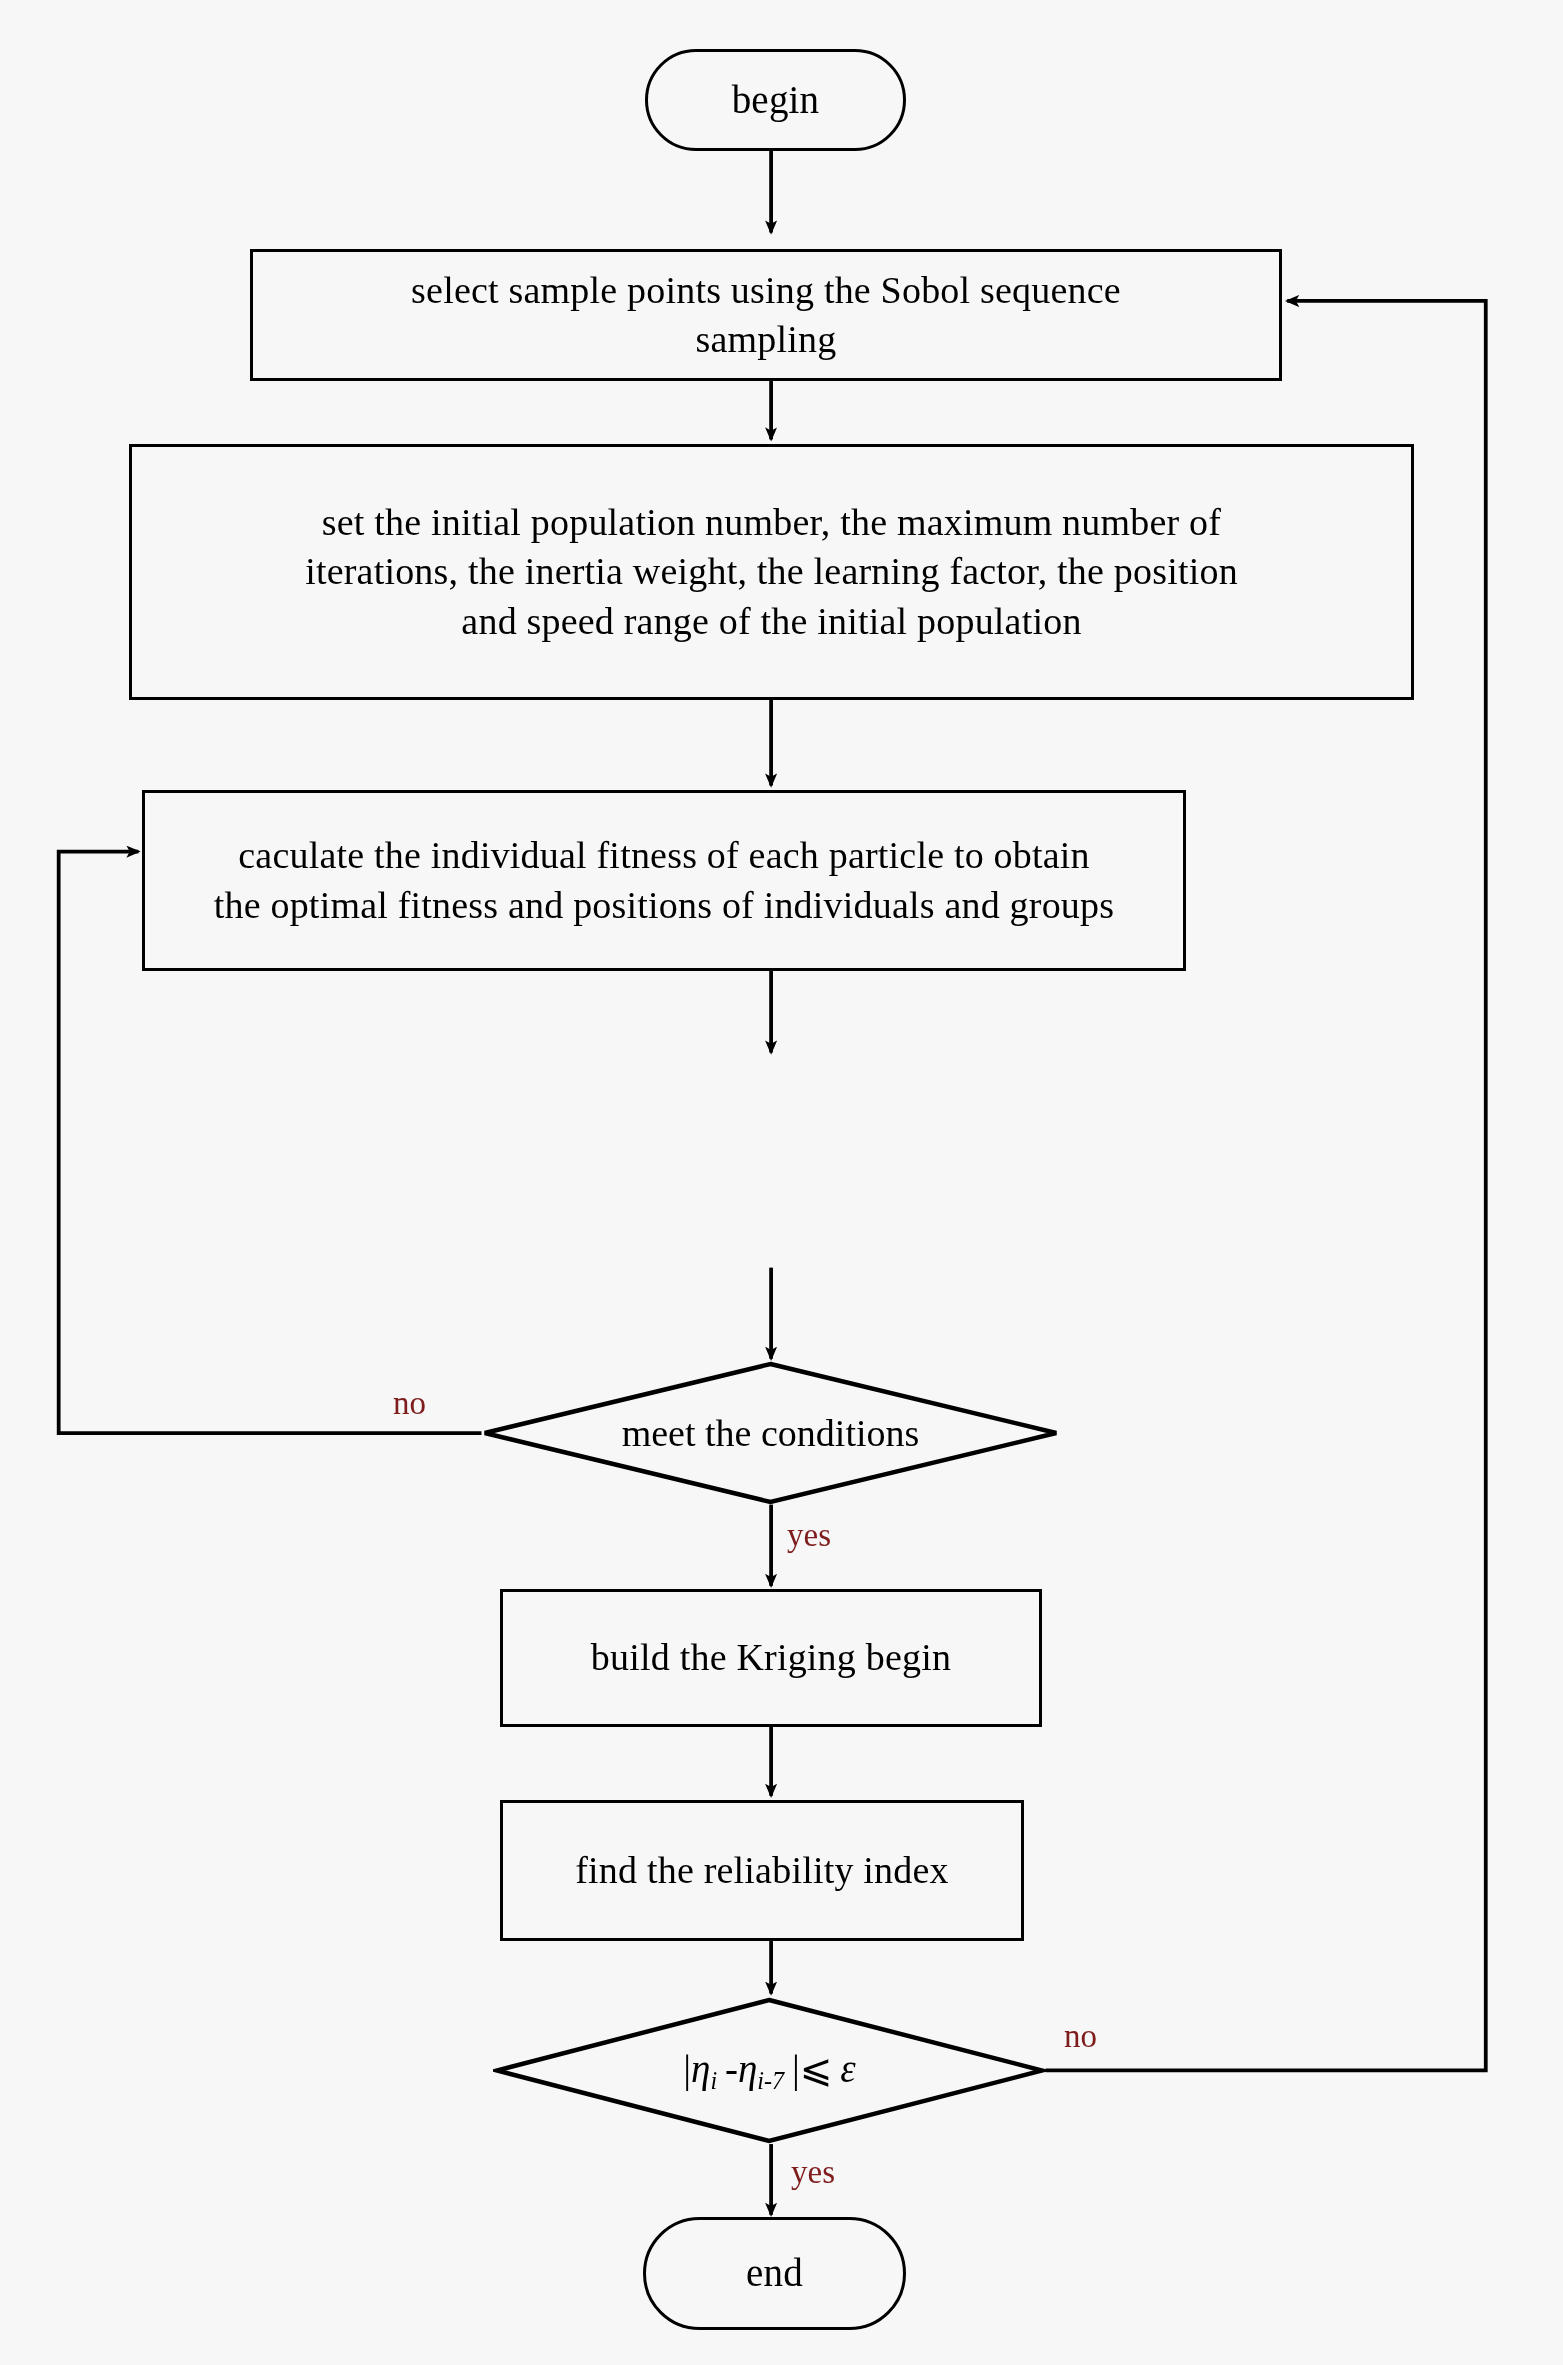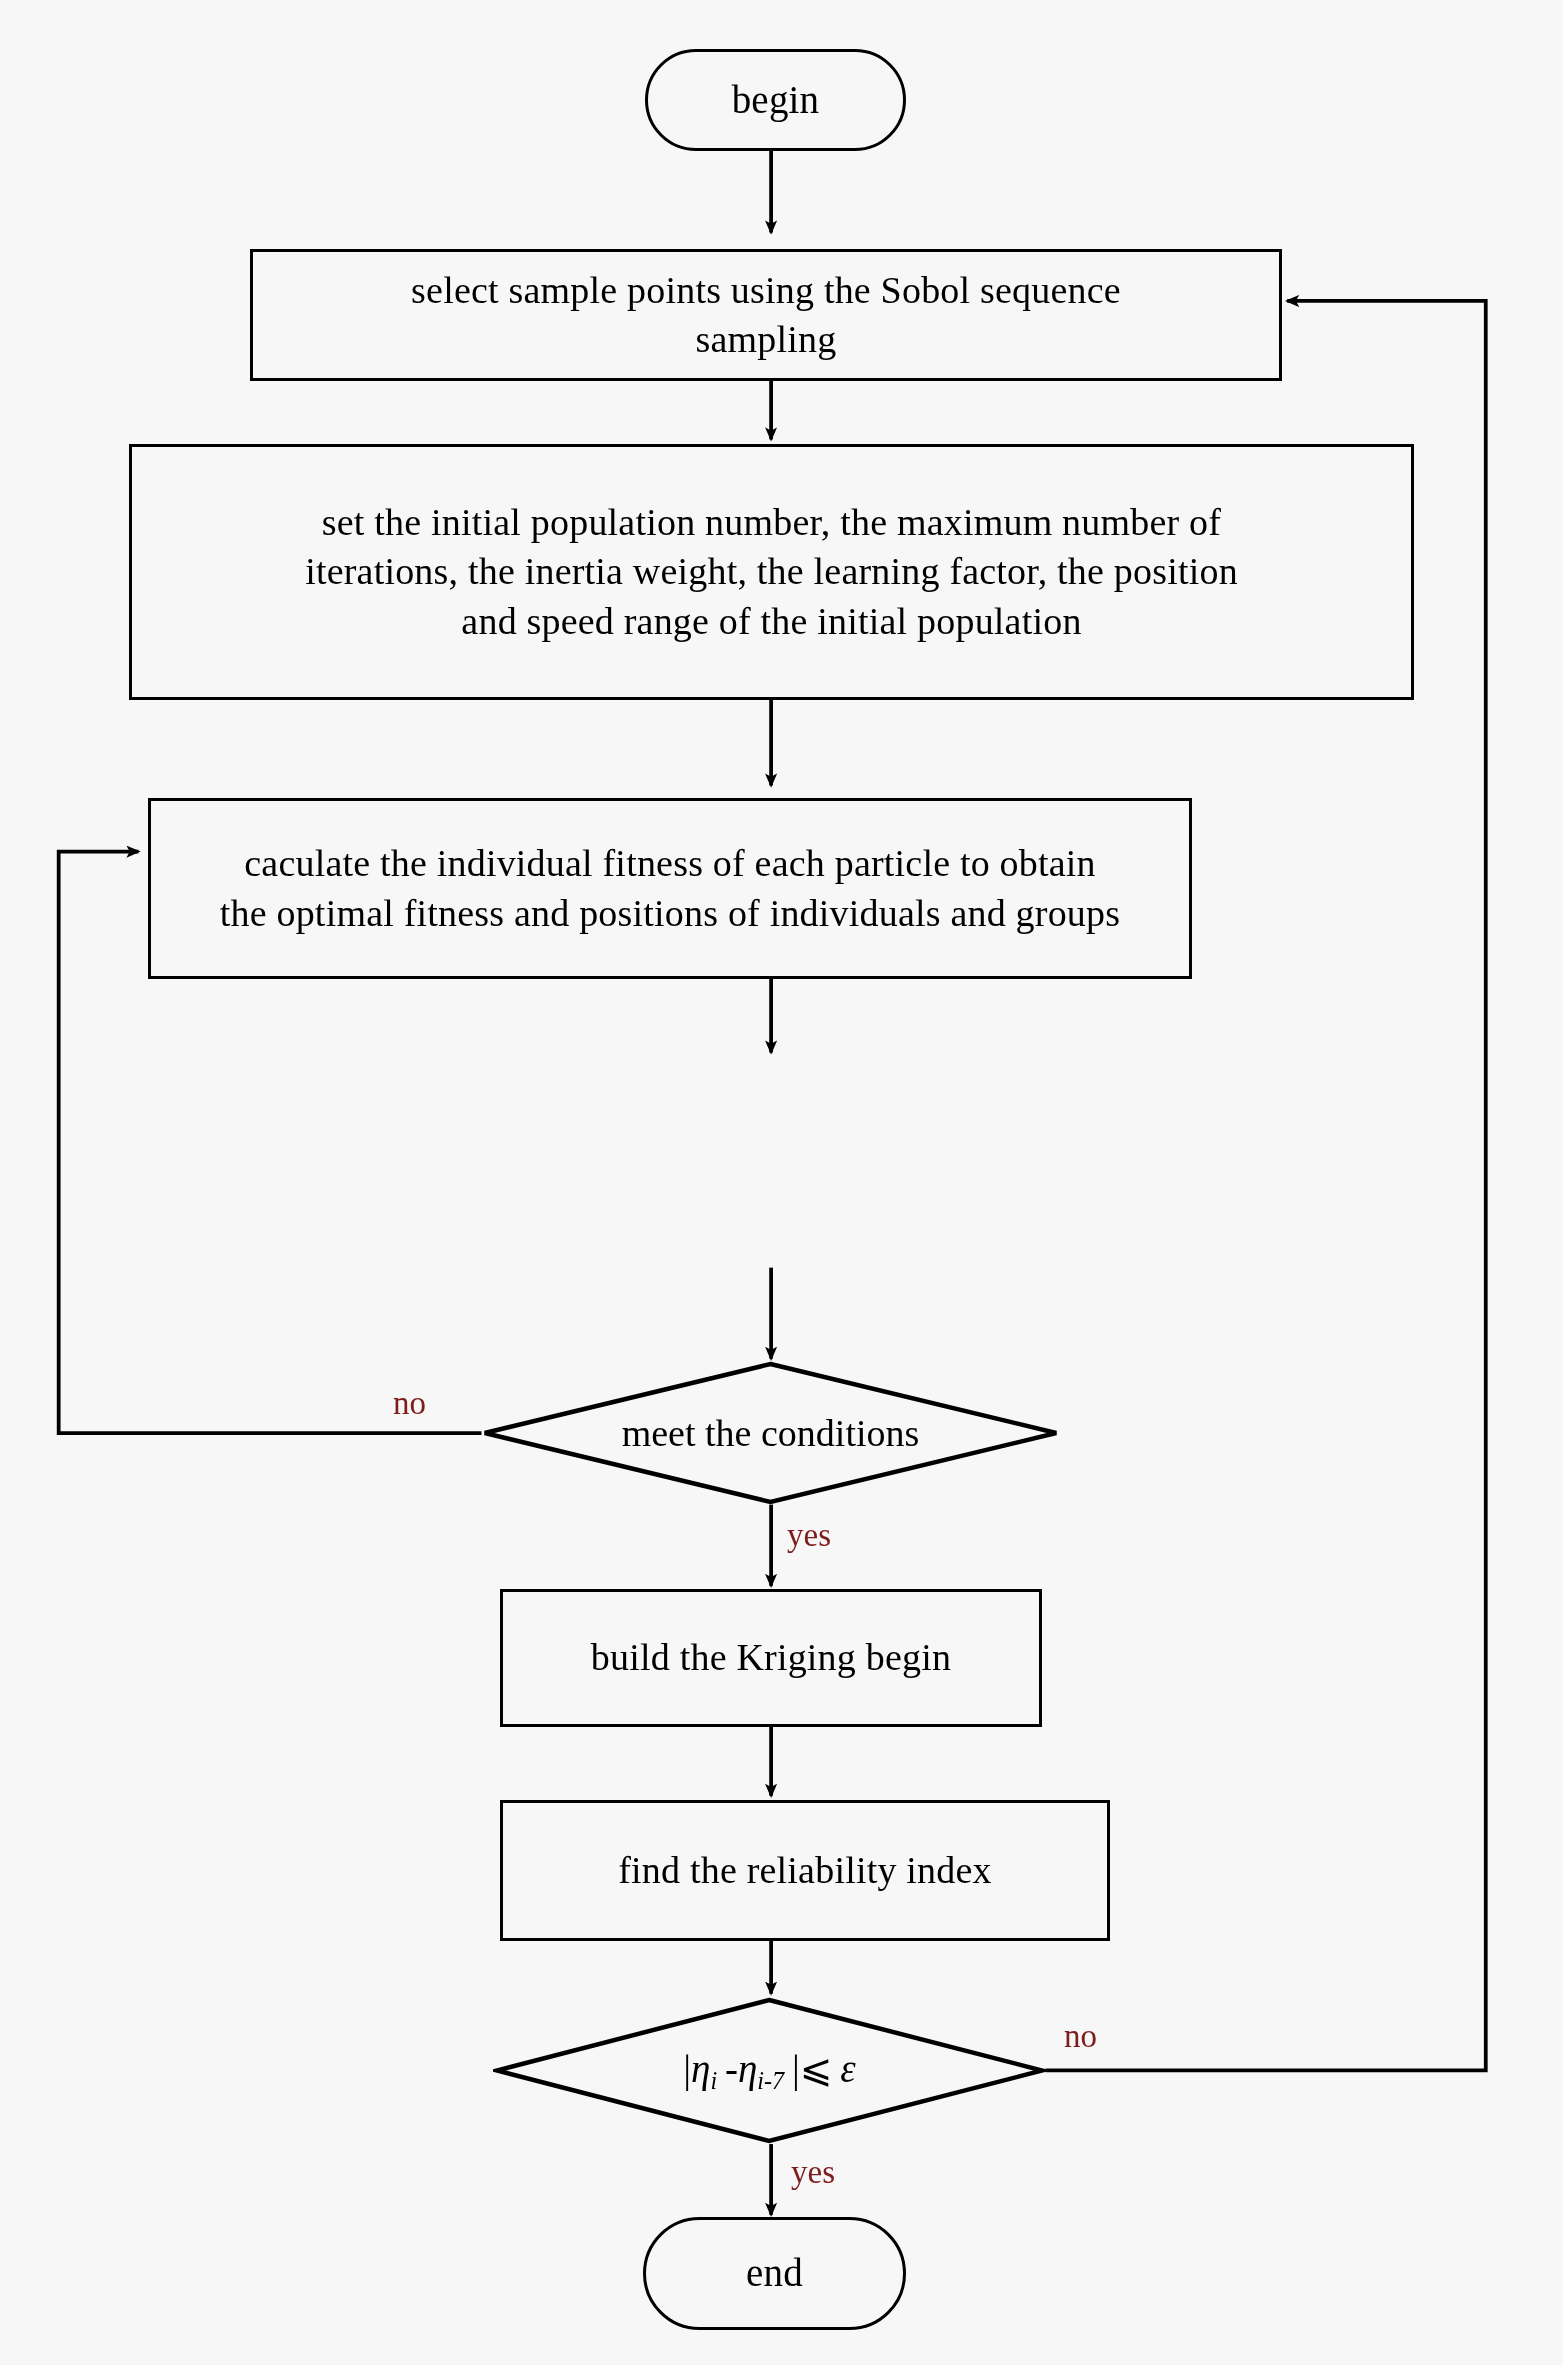--- a/index.html
+++ b/index.html
@@ -70,40 +70,40 @@
     <span class="nodetext" style="font-size:38px;">select  sample points  using  the  Sobol sequence
 sampling</span>
   </div>
 
   <div class="node rect" style="left:129px;top:444px;width:1285px;height:256px;">
     <span class="nodetext" style="font-size:38px;">set the initial population number, the maximum number of
 iterations, the inertia weight, the  learning factor, the  position
 and speed  range of the initial population</span>
   </div>
 
-  <div class="node rect" style="left:148px;top:790px;width:1044px;height:181px;margin-top:8px;">
+  <div class="node rect" style="left:142px;top:790px;width:1044px;height:181px;">
     <span class="nodetext" style="font-size:38px;">caculate  the individual fitness of each particle  to obtain
 the optimal fitness and positions of individuals and groups</span>
   </div>
 
 
   <div class="diamond-wrap" style="left:481px;top:1361px;width:579px;height:144px;">
     <svg width="579" height="144" viewBox="0 0 770 192">
       <polygon points="385,4 766,96 385,188 4,96" fill="#f7f7f7" stroke="#000" stroke-width="6"></polygon>
     </svg>
     <div class="diamond-text">
       <span style="font-size:38px;">meet the conditions</span>
     </div>
   </div>
 
   <div class="node rect" style="left:500px;top:1589px;width:542px;height:138px;">
     <span class="nodetext" style="font-size:38px;">build the Kriging begin</span>
   </div>
 
-  <div class="node rect" style="left:500px;top:1800px;width:610px;height:141px;">
+  <div class="node rect" style="left:500px;top:1800px;width:524px;height:141px;">
     <span class="nodetext" style="font-size:38px;">find the reliability index</span>
   </div>
 
   <div class="diamond-wrap" style="left:493px;top:1997px;width:553px;height:147px;">
     <svg width="553" height="147" viewBox="0 0 735 196">
       <polygon points="367,4 731,98 367,192 4,98" fill="#f7f7f7" stroke="#000" stroke-width="6"></polygon>
     </svg>
     <div class="diamond-text">
       <span class="mathexp" style="font-size:39px;">
         <span class="bar">|</span><i>η</i><sub>i</sub> <span>-</span><i>η</i><sub>i-7</sub> <span class="bar">|</span><span>⩽</span> <i>ε</i>

